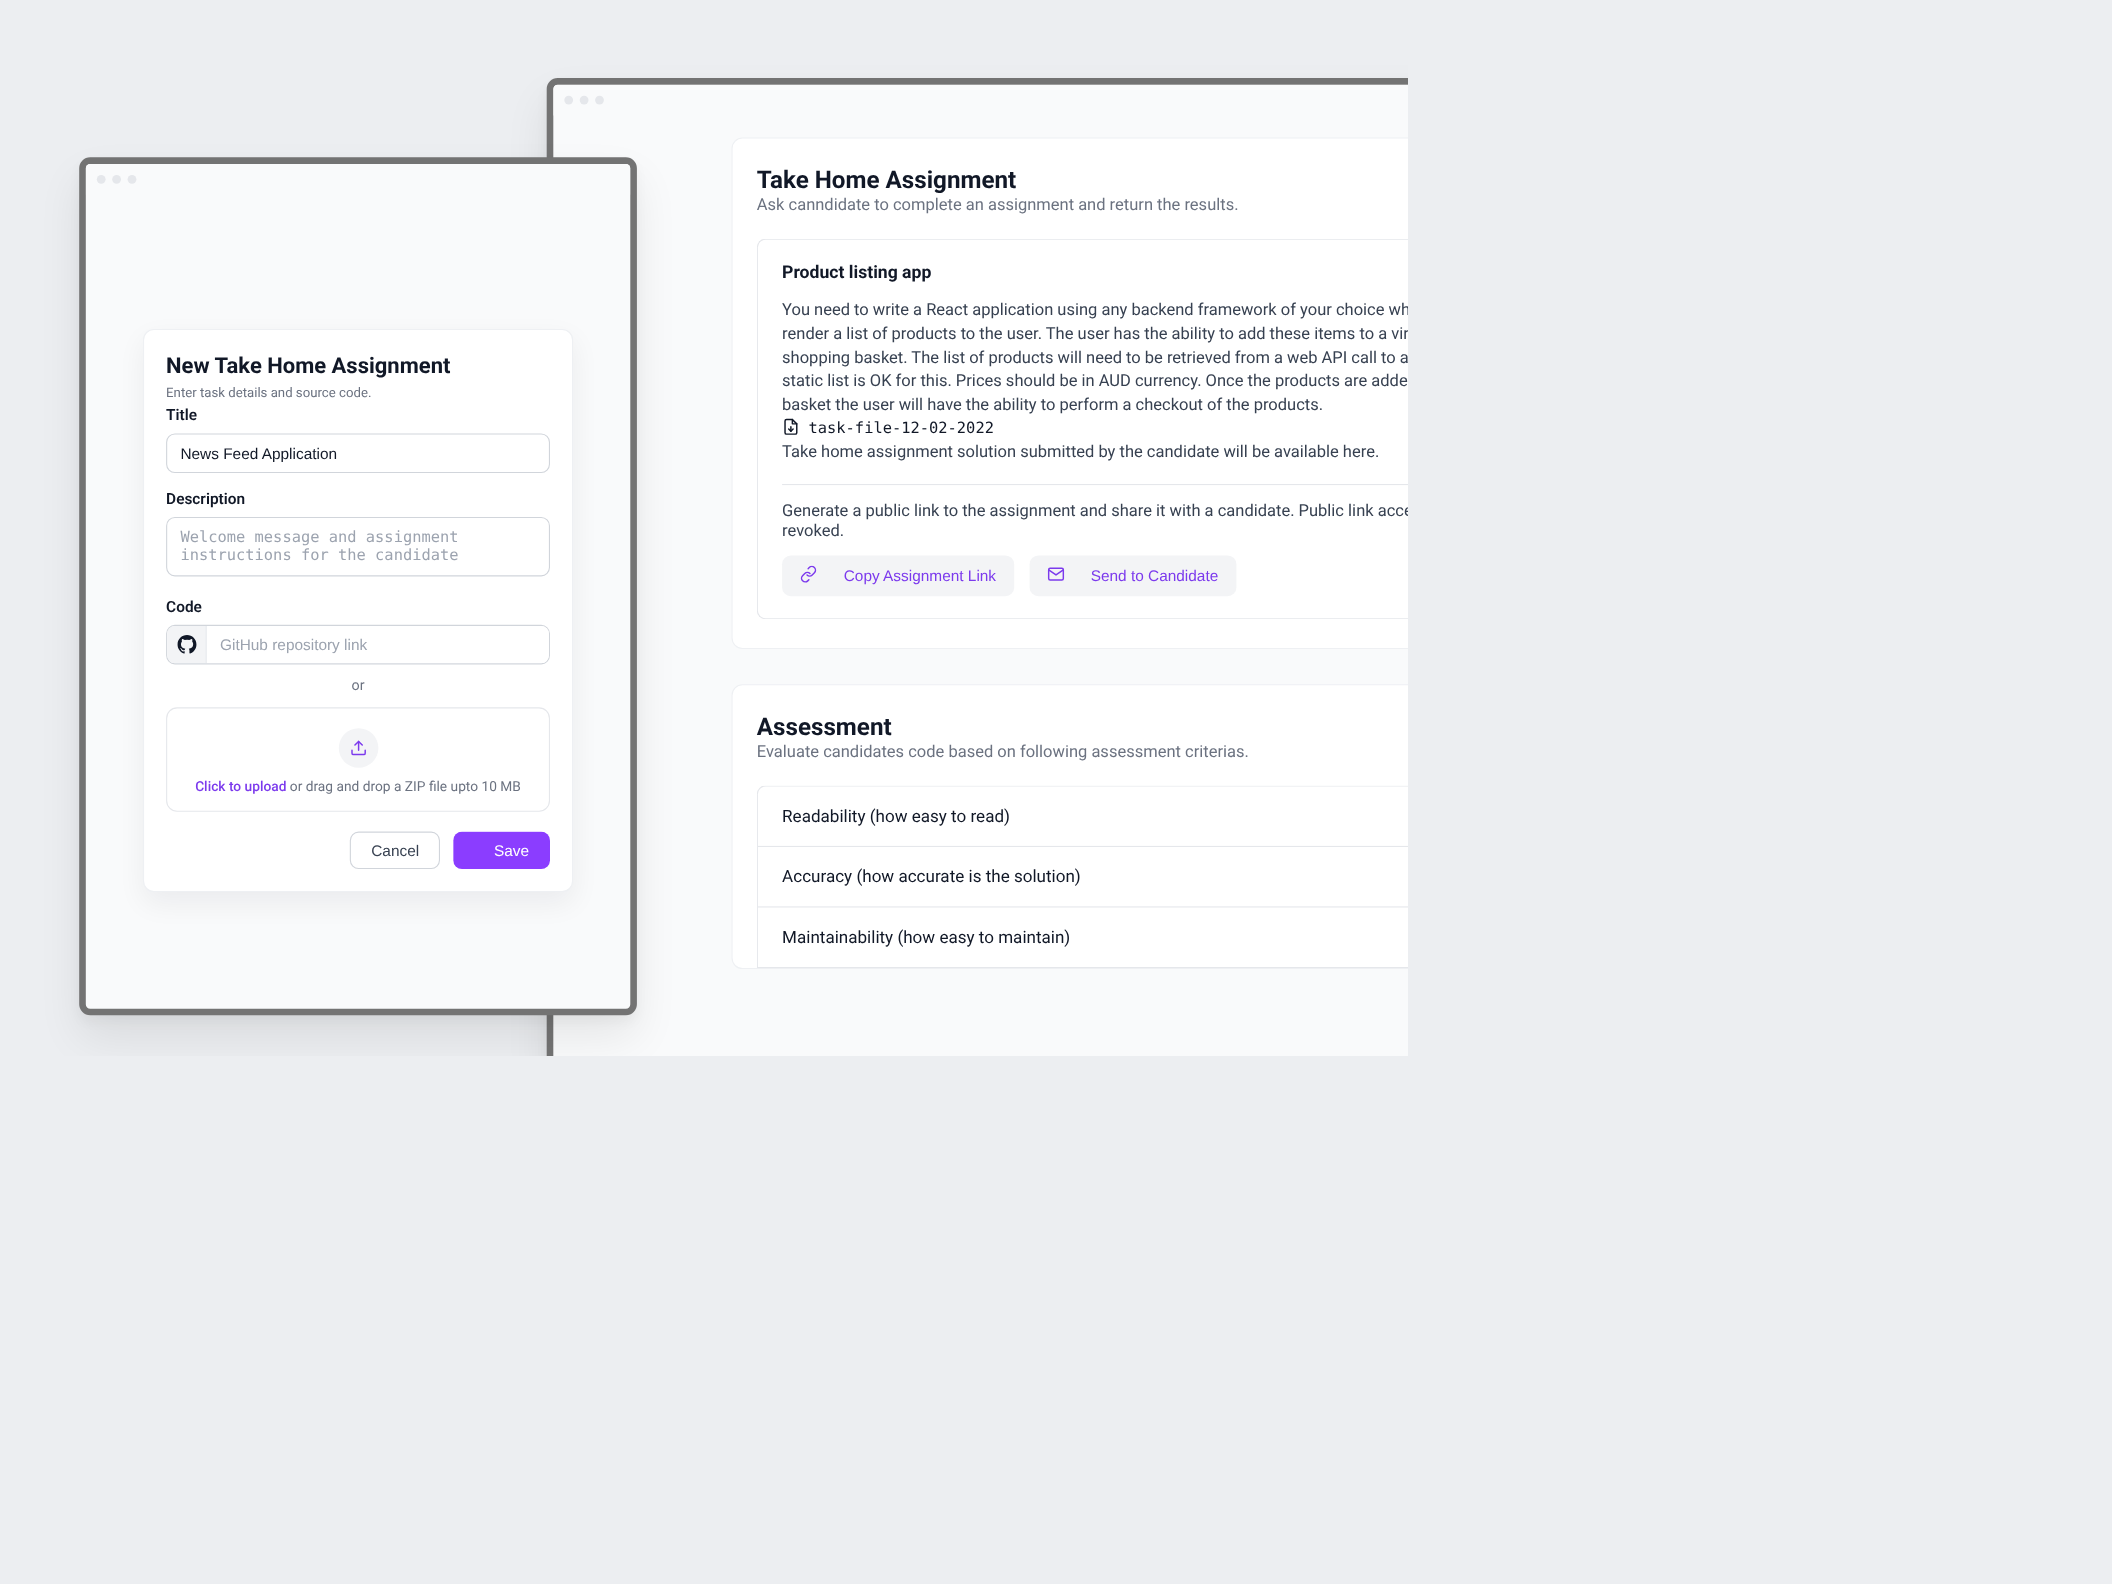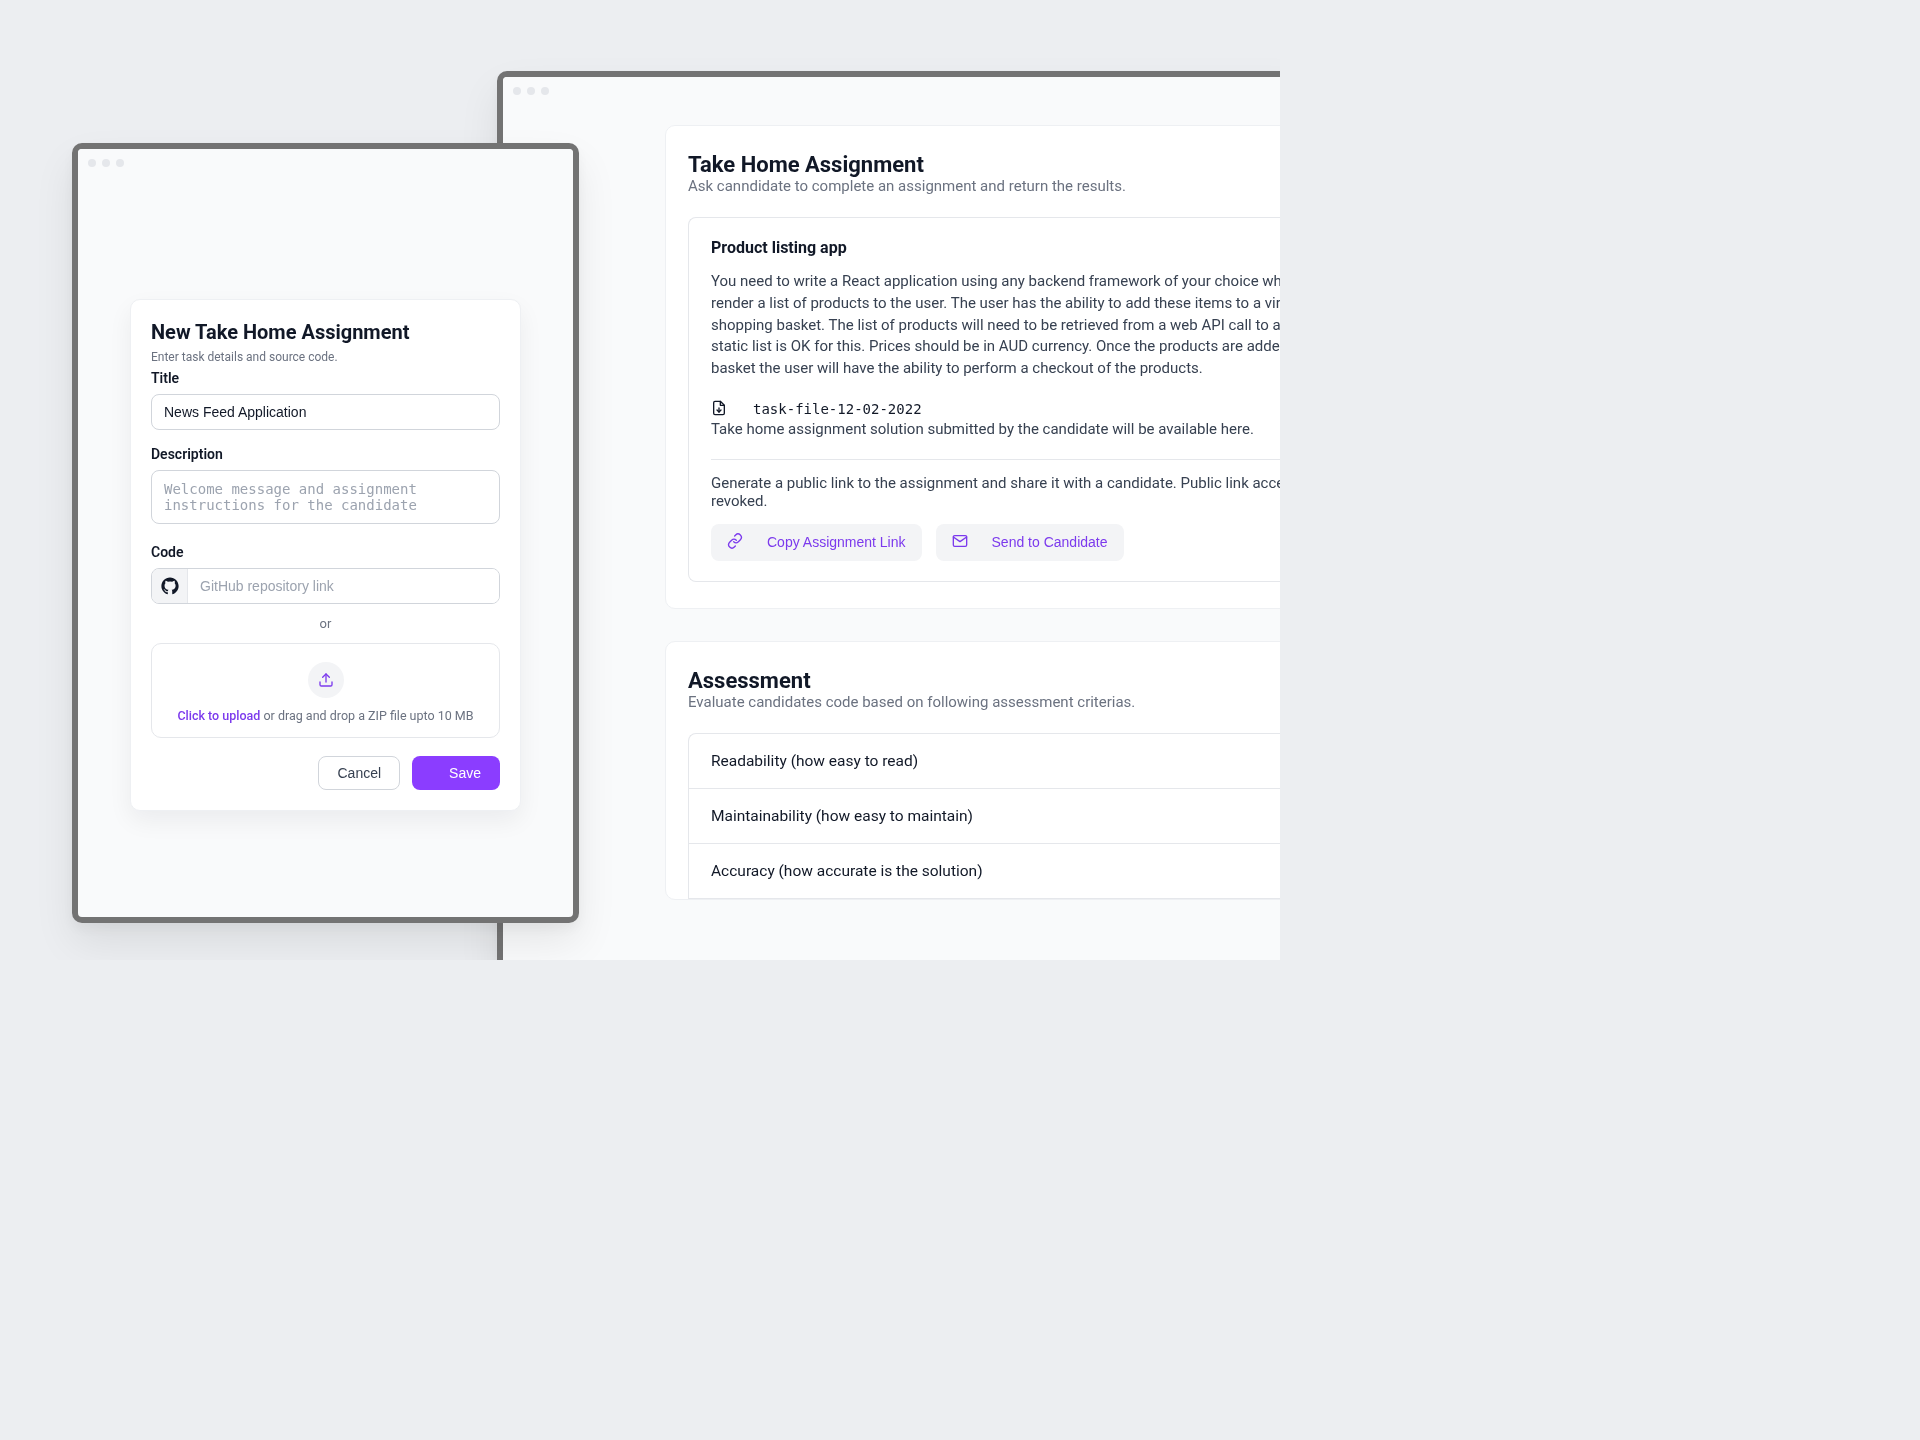--- a/index.html
+++ b/index.html
@@ -202,22 +202,22 @@
     margin-bottom: 14px;
   }
   .inner-body {
     font-size: 15px;
     line-height: 1.45;
     color: #374151;
   }
   .file-row {
     display: flex;
     align-items: center;
-    gap: 26px;
-    margin-top: 20px;
+    gap: 8px;
+    margin-top: 0;
     font-family: ui-monospace, SFMono-Regular, Menlo, monospace;
     font-size: 14px;
     color: #111827;
   }
   .solution-title {
     font-size: 16px;
     font-weight: 700;
     color: #111827;
     margin-top: 24px;
     margin-bottom: 10px;
@@ -329,22 +329,22 @@
       </div>
     </div>
   </div>
 
   <div class="content-panel assessment">
     <div class="panel-title">Assessment</div>
     <div class="panel-sub">Evaluate candidates code based on following assessment criterias.</div>
 
     <div class="criteria-list">
       <div class="criteria-row">Readability (how easy to read)</div>
+      <div class="criteria-row">Accuracy (how accurate is the solution)</div>
       <div class="criteria-row">Maintainability (how easy to maintain)</div>
-      <div class="criteria-row">Accuracy (how accurate is the solution)</div>
     </div>
   </div>
 </div>
 
 <div class="window win-left">
   <div class="titlebar">
     <div class="tdot"></div>
     <div class="tdot"></div>
     <div class="tdot"></div>
   </div>

